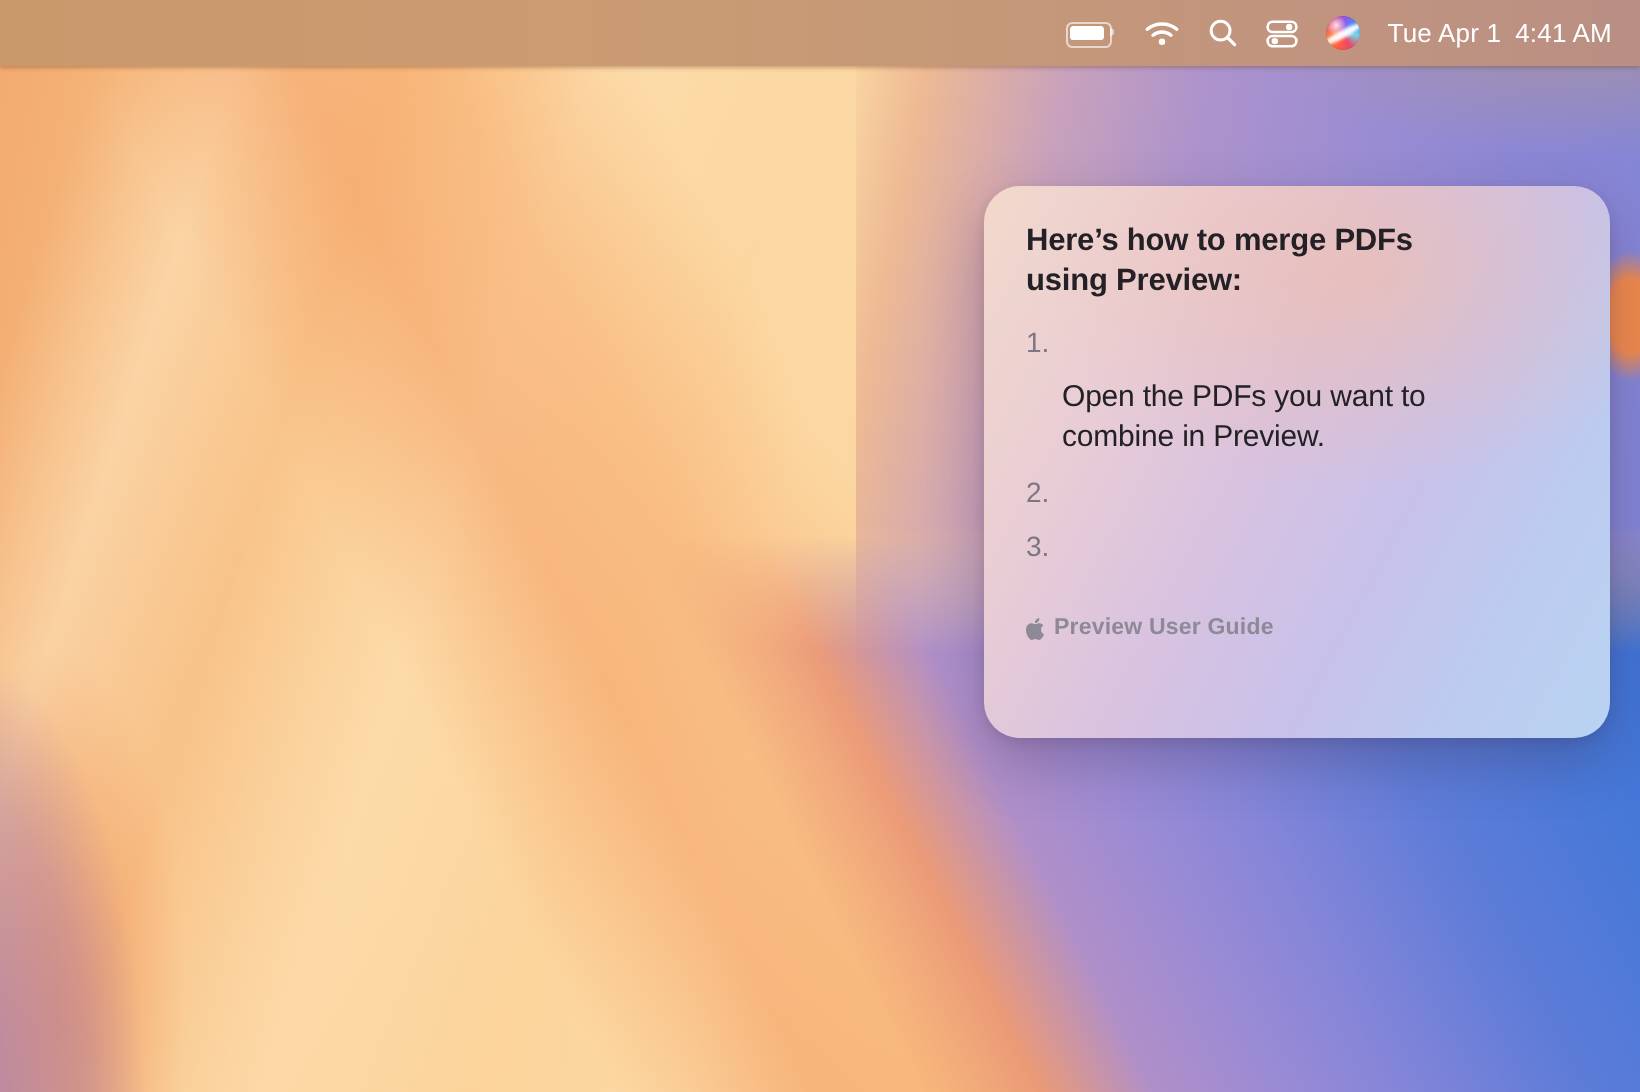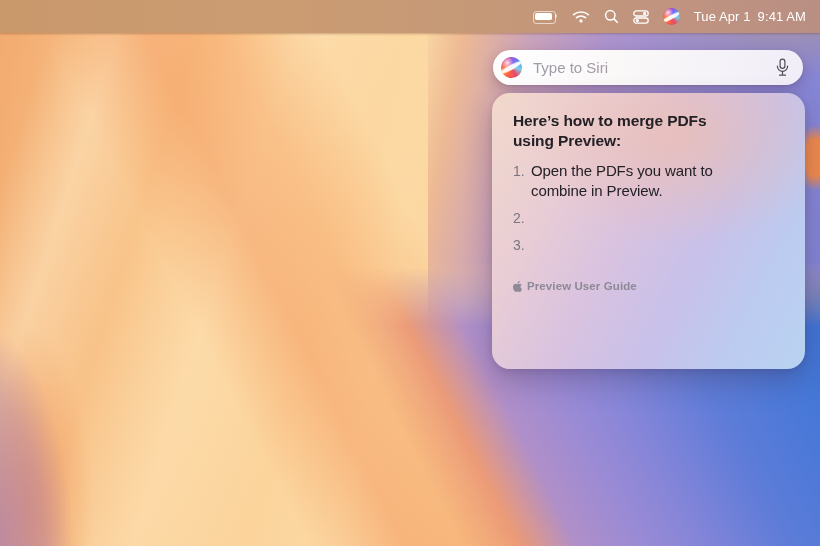--- a/index.html
+++ b/index.html
@@ -77,21 +77,21 @@
     background:
       radial-gradient(ellipse 220px 150px at 60% 16%, rgba(248,188,152,0.5), rgba(248,188,152,0) 72%),
       linear-gradient(118deg,#f2d9ca 0%,#e9cdd5 24%,#d8c2e0 45%,#c8c1ea 64%,#bccbf0 82%,#b9d3f2 100%);
     box-shadow:0 12px 28px rgba(60,35,60,0.28), 0 2px 6px rgba(60,35,60,0.12);
     color:#232126;}
   .card-heading{margin:0 0 10px 0;font-size:15.5px;font-weight:700;line-height:20px;
     letter-spacing:-0.1px;white-space:pre-line;max-width:230px;}
   .card-steps{list-style:none;margin:0;padding:0;}
   .card-steps li{display:flex;margin-bottom:7px;}
   .step-num{flex:0 0 18px;color:#7b7680;font-size:14px;line-height:20px;}
-  .step-text{font-size:15px;line-height:20px;letter-spacing:-0.1px;white-space:pre-line;}
+  .step-text{font-size:15px;line-height:20px;letter-spacing:-0.1px;white-space:pre-line;margin-top:28px;}
   .card-footer{margin-top:25px;display:flex;align-items:center;gap:5px;color:#8d8996;
     font-size:11.5px;font-weight:700;letter-spacing:0.1px;cursor:pointer;}
 </style>
 </head>
 <body>
 
 <div class="screen">
 
   <div class="wallpaper"></div>
   <div class="wp-right-top"></div>
@@ -127,38 +127,26 @@
           <circle cx="11.6" cy="3.45" r="1.6" fill="#ffffff"></circle>
           <rect x="0.8" y="8" width="14.4" height="5.1" rx="2.55" stroke="#ffffff" stroke-width="1.3"></rect>
           <circle cx="4.4" cy="10.55" r="1.6" fill="#ffffff"></circle>
         </svg>
       </span>
 
       <span class="siri-orb mb"></span>
 
       <span class="clock">
         <span>Tue Apr 1</span>
-        <span>9:41 AM</span>
+        <span>4:41 AM</span>
       </span>
 
     </div>
   </header>
 
-  <div class="siri-input">
-    <span class="siri-orb field"></span>
-    <input type="text" placeholder="Type to Siri" style="">
-    <span class="mic">
-      <svg width="17" height="21" viewBox="0 0 24 28" fill="none">
-        <rect x="8.6" y="2.2" width="6.8" height="13" rx="3.4" stroke="#4c4c52" stroke-width="1.7"></rect>
-        <path d="M4.8 12.2 a7.2 7.2 0 0 0 14.4 0" stroke="#4c4c52" stroke-width="1.7" stroke-linecap="round"></path>
-        <path d="M12 19.6 V23.6" stroke="#4c4c52" stroke-width="1.7" stroke-linecap="round"></path>
-        <path d="M7.8 24.8 H16.2" stroke="#4c4c52" stroke-width="1.7" stroke-linecap="round"></path>
-      </svg>
-    </span>
-  </div>
 
   <section class="siri-card">
     <h2 class="card-heading">Here’s how to merge PDFs
 using Preview:</h2>
     <ol class="card-steps">
       <li>
         <span class="step-num">1.</span>
         <span class="step-text">Open the PDFs you want to
 combine in Preview.</span>
       </li>

